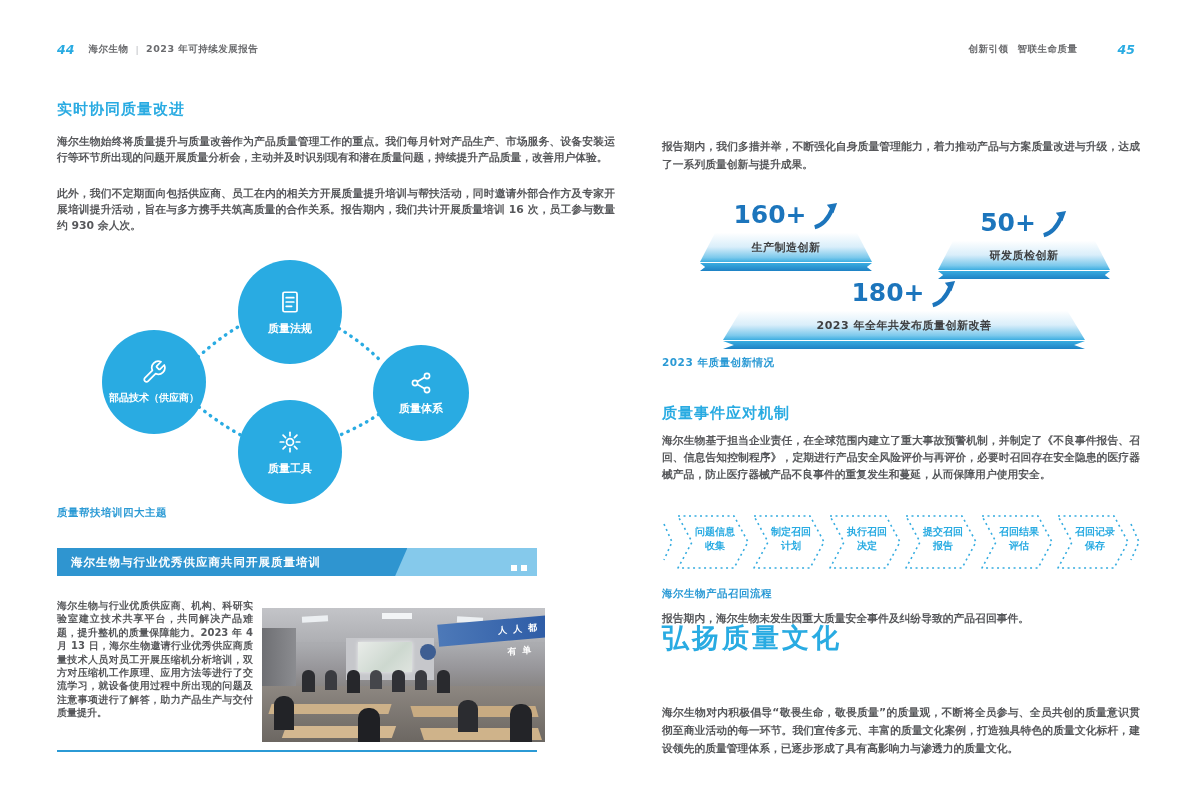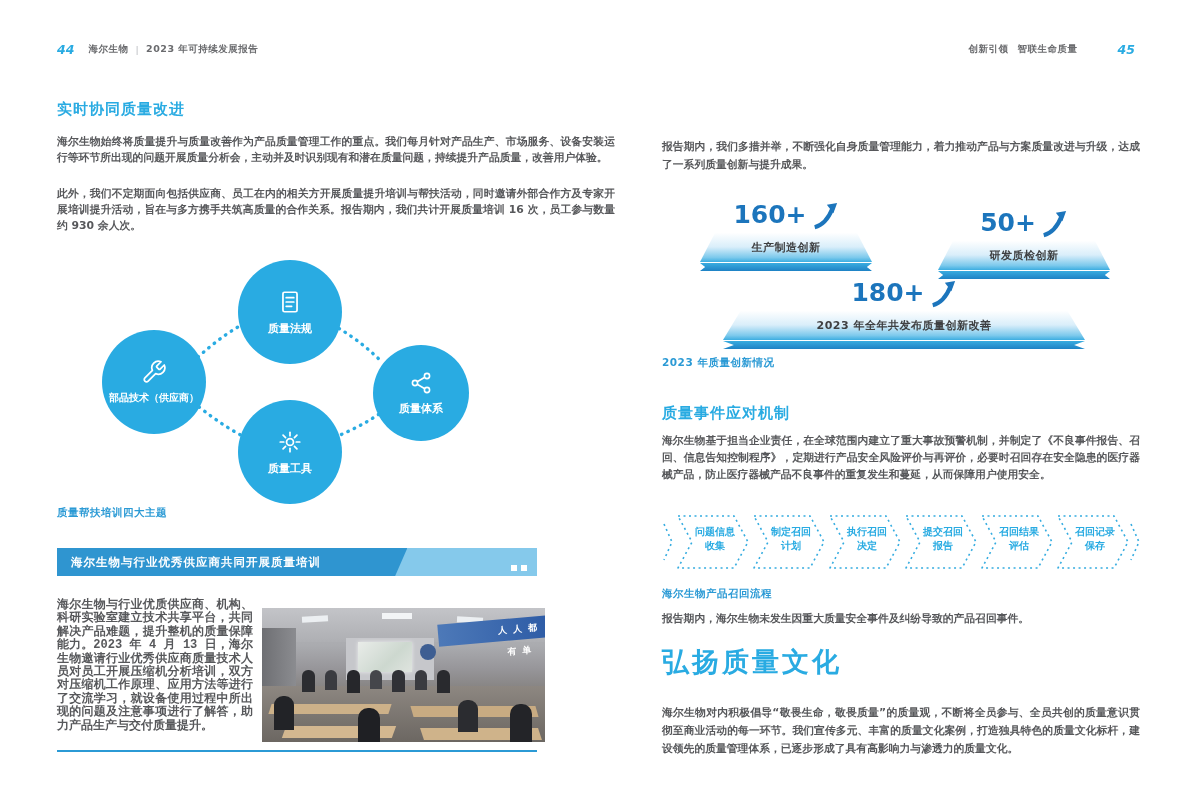--- a/index.html
+++ b/index.html
@@ -109,21 +109,21 @@
   </div>
 
   <div class="abs cap" style="left:57px;top:506px;">质量帮扶培训四大主题</div>
 
   <div class="abs banner" style="left:57px;top:548px;width:480px;">
     <div class="banner-main"></div>
     <div class="banner-txt">海尔生物与行业优秀供应商共同开展质量培训</div>
     <div style="position:absolute;right:10px;top:8px;"><span class="sq"></span><span class="sq"></span></div>
   </div>
 
-  <div class="abs body-text" style="left:57px;top:599px;width:196px;font-size:12px;line-height:13.4px;font-family:Liberation Mono, monospace;">海尔生物与行业优质供应商、机构、科研实验室建立技术共享平台，共同解决产品难题，提升整机的质量保障能力。2023 年 4 月 13 日，海尔生物邀请行业优秀供应商质量技术人员对员工开展压缩机分析培训，双方对压缩机工作原理、应用方法等进行了交流学习，就设备使用过程中所出现的问题及注意事项进行了解答，助力产品生产与交付质量提升。</div>
+  <div class="abs body-text" style="left:57px;top:599px;width:196px;font-size:10px;line-height:13.4px;">海尔生物与行业优质供应商、机构、科研实验室建立技术共享平台，共同解决产品难题，提升整机的质量保障能力。2023 年 4 月 13 日，海尔生物邀请行业优秀供应商质量技术人员对员工开展压缩机分析培训，双方对压缩机工作原理、应用方法等进行了交流学习，就设备使用过程中所出现的问题及注意事项进行了解答，助力产品生产与交付质量提升。</div>
 
   <div class="abs photo" style="left:262px;top:608px;">
     <div style="left:0;top:0;width:100%;height:34px;background:linear-gradient(180deg,#c3c4c8,#aeafb3);"></div>
     <div style="left:40px;top:8px;width:26px;height:6px;background:#eceff2;transform:rotate(-3deg);"></div>
     <div style="left:120px;top:5px;width:30px;height:6px;background:#f2f4f6;"></div>
     <div style="left:195px;top:9px;width:26px;height:6px;background:#eceff2;transform:rotate(3deg);"></div>
     <div style="left:0;top:20px;width:34px;height:80px;background:linear-gradient(90deg,#6e6f73,#8b8c90);"></div>
     <div style="left:84px;top:30px;width:88px;height:42px;background:#c6c7cb;"></div>
     <div style="left:96px;top:34px;width:54px;height:30px;background:linear-gradient(135deg,#e9ece9,#cdd8cf 60%,#dfe4df);box-shadow:0 0 4px #ffffffaa;"></div>
     <div style="left:158px;top:36px;width:16px;height:16px;border-radius:50%;background:#3e5e92;"></div>
@@ -218,16 +218,16 @@
     <div class="flow-lbl" style="left:101px;"><span>制定召回</span><br><span>计划</span></div>
     <div class="flow-lbl" style="left:177px;"><span>执行召回</span><br><span>决定</span></div>
     <div class="flow-lbl" style="left:253px;"><span>提交召回</span><br><span>报告</span></div>
     <div class="flow-lbl" style="left:329px;"><span>召回结果</span><br><span>评估</span></div>
     <div class="flow-lbl" style="left:405px;"><span>召回记录</span><br><span>保存</span></div>
   </div>
 
   <div class="abs cap" style="left:662px;top:587px;">海尔生物产品召回流程</div>
   <div class="abs body-text" style="left:662px;top:611px;width:478px;">报告期内，海尔生物未发生因重大质量安全事件及纠纷导致的产品召回事件。</div>
 
-  <div class="abs h-big" style="left:662px;top:644px;">弘扬质量文化</div>
+  <div class="abs h-big" style="left:662px;top:620px;">弘扬质量文化</div>
   <div class="abs body-text" style="left:662px;top:704px;width:478px;line-height:18px;">海尔生物对内积极倡导“敬畏生命，敬畏质量”的质量观，不断将全员参与、全员共创的质量意识贯彻至商业活动的每一环节。我们宣传多元、丰富的质量文化案例，打造独具特色的质量文化标杆，建设领先的质量管理体系，已逐步形成了具有高影响力与渗透力的质量文化。</div>
 
 </div>
 
 </body></html>

